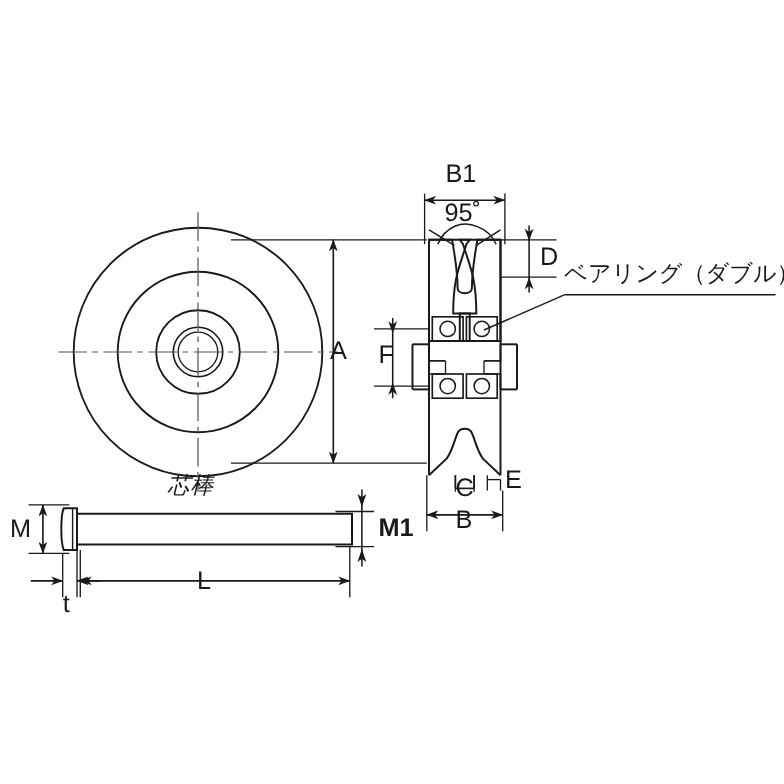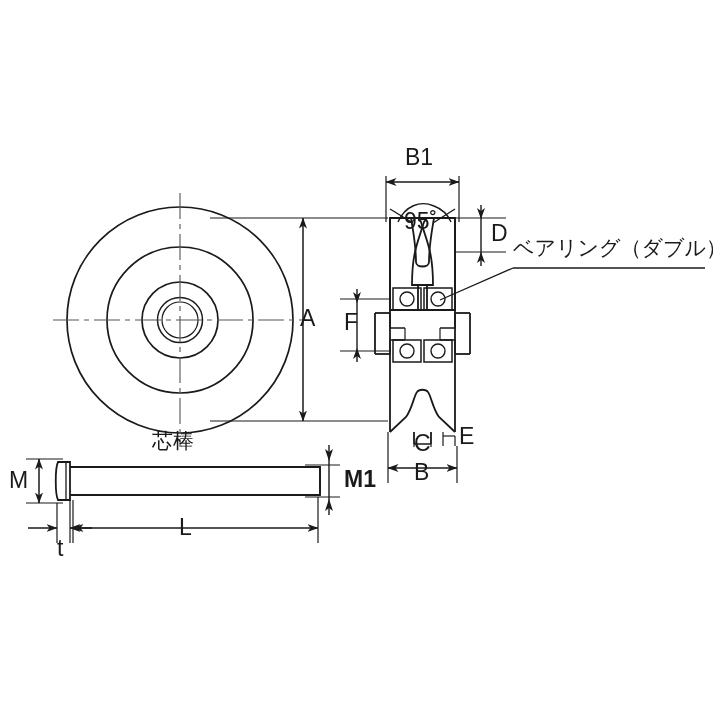--- a/index.html
+++ b/index.html
@@ -24,21 +24,21 @@
   }
   .lbl {
     position: absolute;
     color: #1a1a1a;
     font-family: "Liberation Sans", sans-serif;
     white-space: nowrap;
     line-height: 1;
     user-select: none;
   }
   .lbl-dim { font-size: 23px; text-align: right; }
-  .lbl-ang { font-size: 23px; margin-top: 28px; }
+  .lbl-ang { font-size: 23px; }
   .lbl-jp  { font-size: 21px; font-family: "DejaVu Sans", sans-serif; }
 </style>
 </head>
 <body>
 
 <div id="stage">
 
   <svg id="drawing" viewBox="0 0 713 713">
     <defs>
       <marker id="arrS" markerWidth="11" markerHeight="8" refX="10.5" refY="4" orient="auto" markerUnits="userSpaceOnUse">
@@ -216,21 +216,21 @@
   <div class="lbl lbl-dim" style="left:344px; top:311px;">F</div>
 
   <div class="lbl lbl-dim" style="left:414px; top:432px;">C</div>
 
   <div class="lbl lbl-dim" style="left:459px; top:425px;">E</div>
 
   <div class="lbl lbl-dim" style="left:414px; top:461px;">B</div>
 
   <div class="lbl lbl-jp" style="left:513px; top:238px;">ベアリング（ダブル）</div>
 
-  <div class="lbl lbl-jp" style="left:152px; top:431px;">芯棒</div>
+  <div class="lbl lbl-jp" style="left:152px; top:431px;font-style:italic;">芯棒</div>
 
   <div class="lbl lbl-dim" style="left:9px; top:469px;">M</div>
 
   <div class="lbl lbl-dim" style="left:344px; top:468px;font-weight:bold;">M1</div>
 
   <div class="lbl lbl-dim" style="left:179px; top:516px;">L</div>
 
   <div class="lbl lbl-dim" style="left:57px; top:537px;">t</div>
 
 </div>

